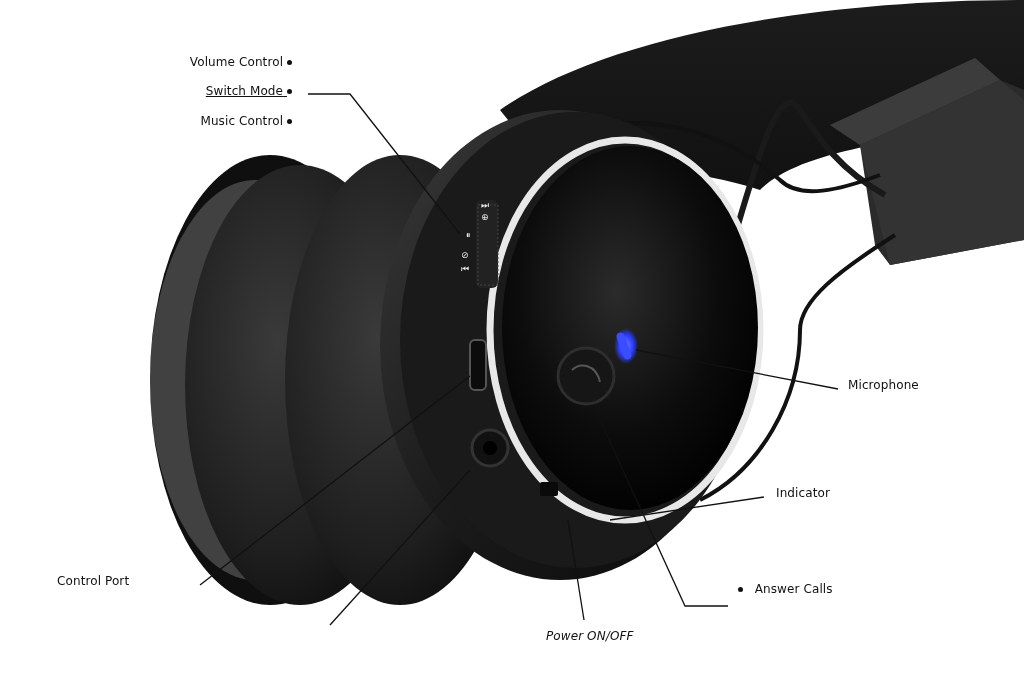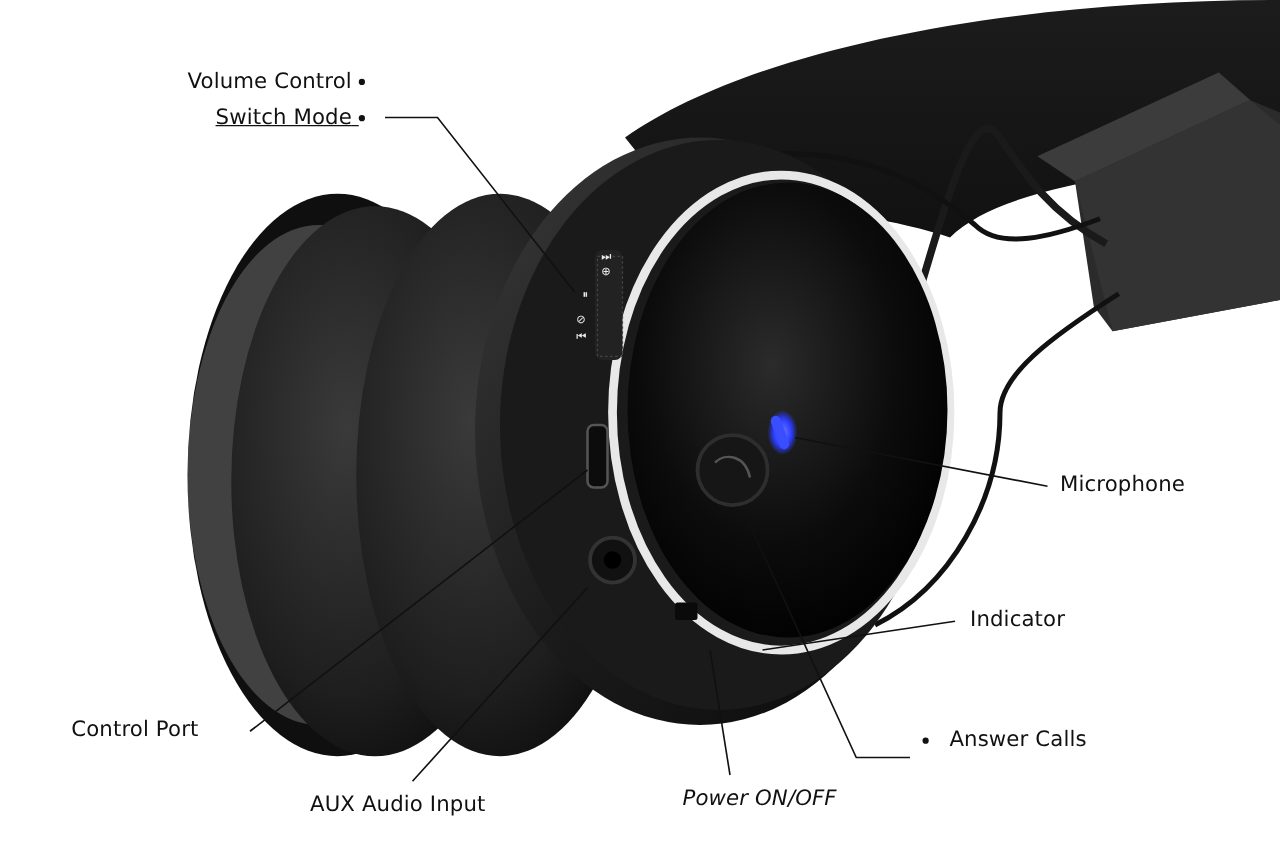--- a/index.html
+++ b/index.html
@@ -1,19 +1,19 @@
 <!DOCTYPE html>
 <html><head>
 <meta charset="utf-8">
 <style>
   html, body { margin:0; padding:0; background:#ffffff; }
   body { width:1024px; height:683px; position:relative; overflow:hidden;
          font-family: "DejaVu Sans", "Liberation Sans", sans-serif; }
   #stage { position:absolute; left:0; top:0; width:1024px; height:683px; }
-  .label { position:absolute; font-size:17px; color:#111111; white-space:nowrap; letter-spacing:0.1px; }
+  .label { position:absolute; font-size:12px; color:#111111; white-space:nowrap; letter-spacing:0.1px; }
   .r { text-align:right; }
   .bullet { display:inline-block; width:5px; height:5px; border-radius:50%; background:#111; vertical-align:middle; }
 </style>
 </head>
 <body>
 
 <div id="stage">
   <svg width="1024" height="683" viewBox="0 0 1024 683">
     <defs>
       <radialGradient id="cupFace" cx="45%" cy="40%" r="65%">
@@ -104,23 +104,25 @@
     </g>
   </svg>
 
   
   <div class="label r" style="left:60px; top:55px; width:232px;">
     <span>Volume Control</span> <span class="bullet"></span>
   </div>
   <div class="label r" style="left:60px; top:84px; width:232px;text-decoration:underline;">
     <span>Switch Mode</span> <span class="bullet"></span>
   </div>
+  <div class="label r" style="left:60px; top:114px; width:232px;">
+    <span>Music Control</span> <span class="bullet"></span>
+  </div>
 
   <div class="label" style="left:848px; top:378px;">Microphone</div>
   <div class="label" style="left:776px; top:486px;">Indicator</div>
   <div class="label" style="left:57px; top:574px;">Control Port</div>
-  <div class="label" style="left:248px; top:634px;">AUX Audio Input</div>
   <div class="label" style="left:546px; top:629px;font-style:italic;">Power ON/OFF</div>
 
   <div class="label" style="left:738px; top:582px;">
     <span class="bullet"></span>&nbsp;&nbsp;&nbsp;<span>Answer Calls</span>
   </div>
 </div>
 
 </body></html>

